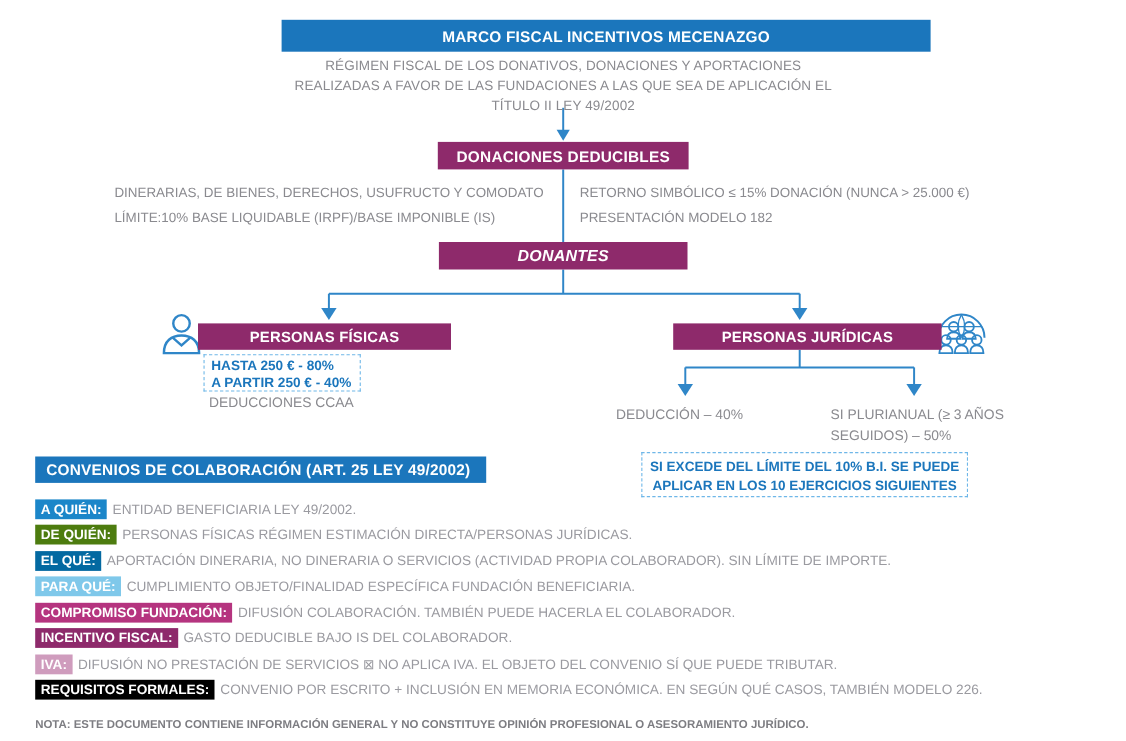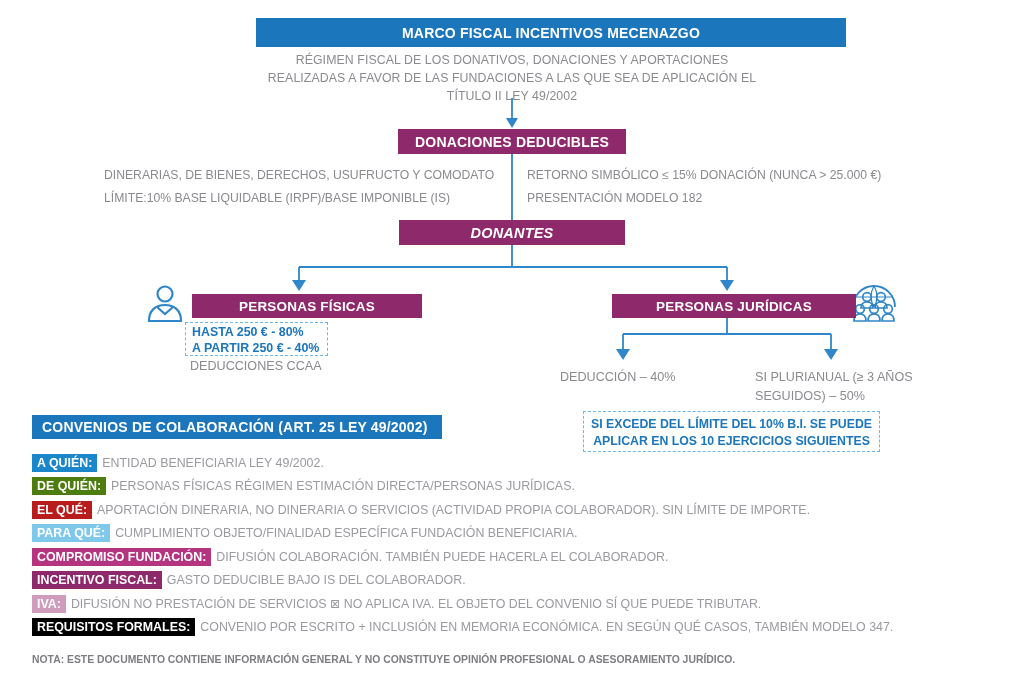--- a/index.html
+++ b/index.html
@@ -15,21 +15,21 @@
     position:absolute;display:flex;align-items:center;justify-content:center;
     color:#ffffff;font-weight:700;letter-spacing:.2px;text-align:center;
     white-space:nowrap;
   }
   .bar.blue{background:#1b76bc;}
   .bar.magenta{background:#8e2a6b;}
 
   #title-bar{left:256px;top:18px;width:590px;height:29px;font-size:14px;}
   #donaciones-bar{left:398px;top:129px;width:228px;height:25px;font-size:14px;}
   #donantes-bar{left:399px;top:220px;width:226px;height:25px;font-size:14.5px;font-style:italic;}
-  #fisicas-bar{left:192px;top:294px;width:230px;height:24px;font-size:13.5px;}
+  #fisicas-bar{left:180px;top:294px;width:230px;height:24px;font-size:13.5px;}
   #juridicas-bar{left:612px;top:294px;width:244px;height:24px;font-size:13.5px;}
   #convenios-bar{left:32px;top:415px;width:410px;height:24px;font-size:14px;
                  justify-content:flex-start;padding-left:10px;box-sizing:border-box;}
 
   
   .txt{position:absolute;color:#8a8a8f;line-height:1.45;}
   #subtitle{left:262px;top:52px;width:500px;text-align:center;font-size:12.3px;letter-spacing:.1px;}
 
   #ded-left{left:104px;top:167px;width:420px;font-size:12.2px;}
   #ded-right{left:527px;top:167px;width:400px;font-size:12.2px;}
@@ -162,40 +162,40 @@
   <div id="conv-list">
       <div class="conv-row">
         <span class="conv-key" style="background: rgb(27, 134, 201);">A QUIÉN:</span>
         <span class="conv-val">ENTIDAD BENEFICIARIA LEY 49/2002.</span>
       </div>
       <div class="conv-row">
         <span class="conv-key" style="background: #4d7c0f;">DE QUIÉN:</span>
         <span class="conv-val">PERSONAS FÍSICAS RÉGIMEN ESTIMACIÓN DIRECTA/PERSONAS JURÍDICAS.</span>
       </div>
       <div class="conv-row">
-        <span class="conv-key" style="background: #b91c1c;">EL QUÉ:</span>
+        <span class="conv-key" style="background: #0369a1;">EL QUÉ:</span>
         <span class="conv-val">APORTACIÓN DINERARIA, NO DINERARIA O SERVICIOS (ACTIVIDAD PROPIA COLABORADOR). SIN LÍMITE DE IMPORTE.</span>
       </div>
       <div class="conv-row">
         <span class="conv-key" style="background: rgb(127, 200, 234);">PARA QUÉ:</span>
         <span class="conv-val">CUMPLIMIENTO OBJETO/FINALIDAD ESPECÍFICA FUNDACIÓN BENEFICIARIA.</span>
       </div>
       <div class="conv-row">
         <span class="conv-key" style="background: rgb(181, 52, 127);">COMPROMISO FUNDACIÓN:</span>
         <span class="conv-val">DIFUSIÓN COLABORACIÓN. TAMBIÉN PUEDE HACERLA EL COLABORADOR.</span>
       </div>
       <div class="conv-row">
         <span class="conv-key" style="background: rgb(142, 42, 107);">INCENTIVO FISCAL:</span>
         <span class="conv-val">GASTO DEDUCIBLE BAJO IS DEL COLABORADOR.</span>
       </div>
       <div class="conv-row">
         <span class="conv-key" style="background: rgb(207, 156, 189);">IVA:</span>
         <span class="conv-val">DIFUSIÓN NO PRESTACIÓN DE SERVICIOS ⊠ NO APLICA IVA. EL OBJETO DEL CONVENIO SÍ QUE PUEDE TRIBUTAR.</span>
       </div>
       <div class="conv-row">
         <span class="conv-key" style="background: #000000;">REQUISITOS FORMALES:</span>
-        <span class="conv-val">CONVENIO POR ESCRITO + INCLUSIÓN EN MEMORIA ECONÓMICA. EN SEGÚN QUÉ CASOS, TAMBIÉN MODELO 347.</span>
+        <span class="conv-val">CONVENIO POR ESCRITO + INCLUSIÓN EN MEMORIA ECONÓMICA. EN SEGÚN QUÉ CASOS, TAMBIÉN MODELO 226.</span>
       </div>
     </div>
 
   <div class="txt" id="nota">NOTA: ESTE DOCUMENTO CONTIENE INFORMACIÓN GENERAL Y NO CONSTITUYE OPINIÓN PROFESIONAL O ASESORAMIENTO JURÍDICO.</div>
 
 </div>
 
 </body></html>

